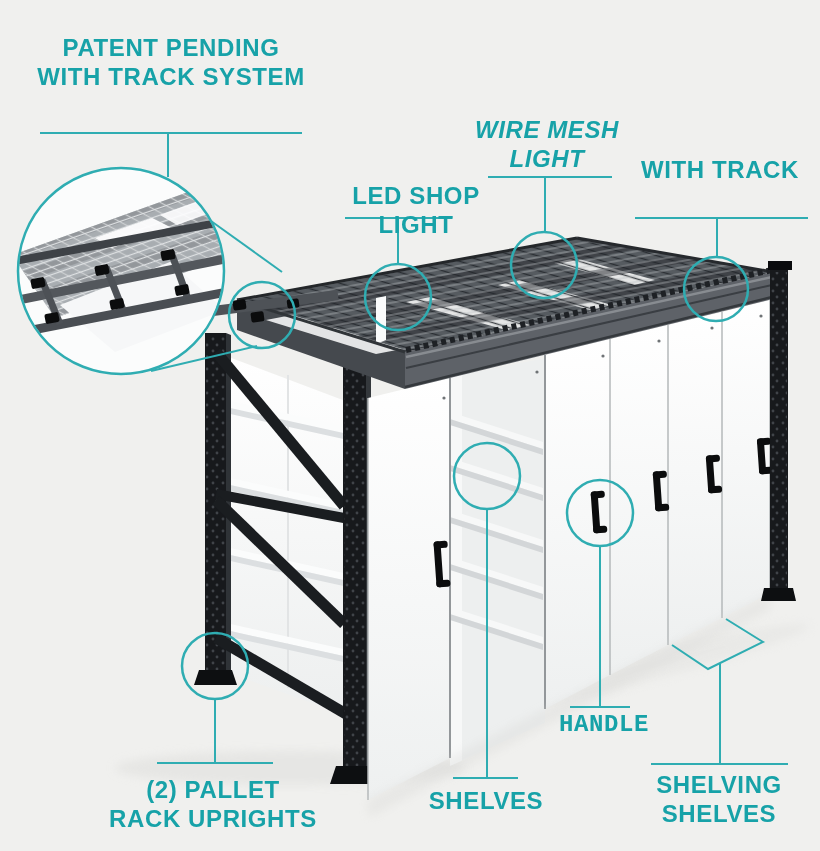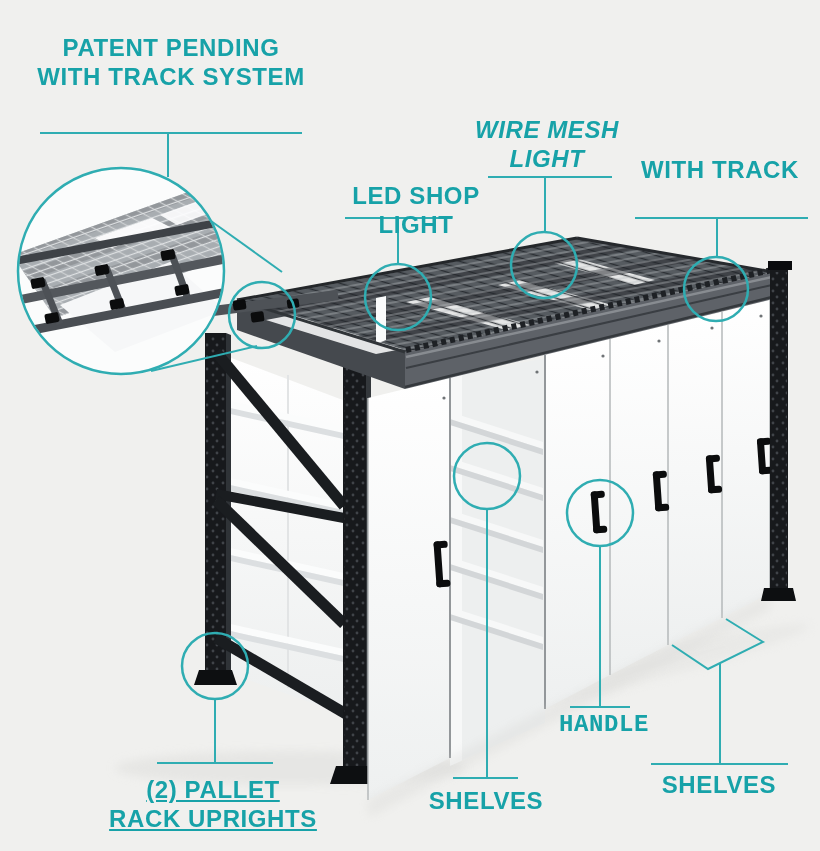--- a/index.html
+++ b/index.html
@@ -291,27 +291,28 @@
   <span>LED SHOP</span>
   <span>LIGHT</span>
 </div>
 <div class="callout" style="left:462px;top:115px;width:170px;font-style:italic;">
   <span>WIRE MESH</span>
   <span>LIGHT</span>
 </div>
 <div class="callout" style="left:628px;top:155px;width:184px;">
   <span>WITH TRACK</span>
 </div>
-<div class="callout" style="left:88px;top:775px;width:250px;text-decoration:underline;">
+<div class="callout" style="left:88px;top:775px;width:250px;">
   <span>(2) PALLET</span>
   <span>RACK UPRIGHTS</span>
 </div>
 <div class="callout" style="left:401px;top:786px;width:170px;">
   <span>SHELVES</span>
 </div>
 <div class="callout" style="left:519px;top:710px;width:170px;font-family:Liberation Mono, monospace;">
   <span>HANDLE</span>
 </div>
 <div class="callout" style="left:629px;top:770px;width:180px;">
+  <span>SHELVING</span>
   <span>SHELVES</span>
 </div>
 
 </div>
 
 </body></html>

